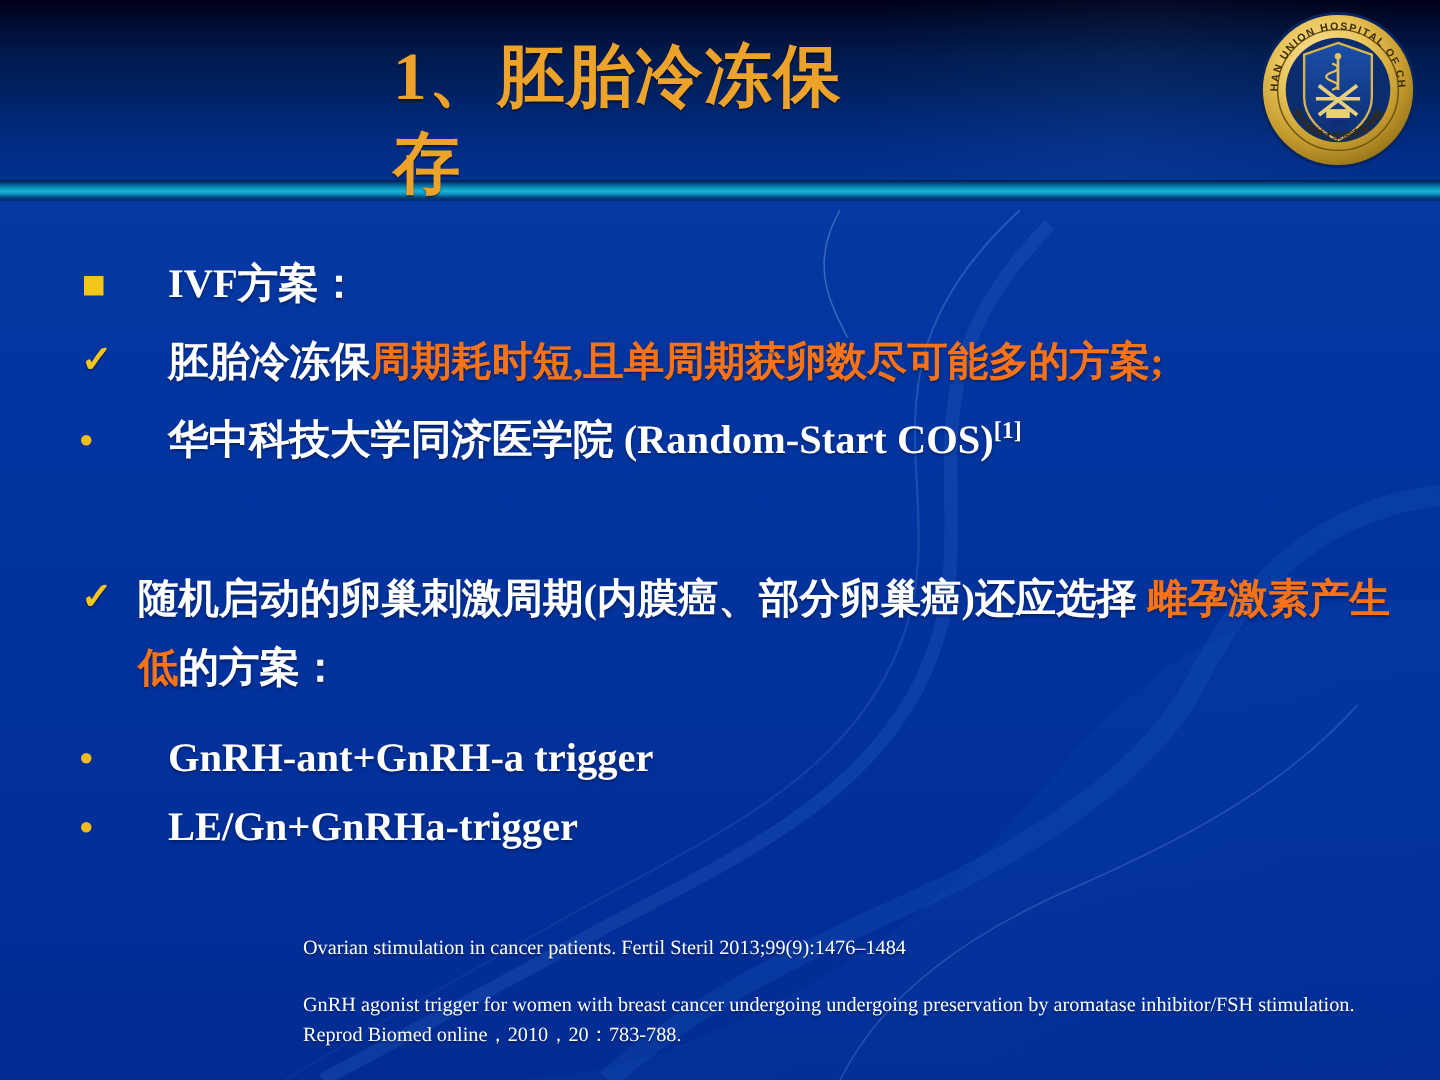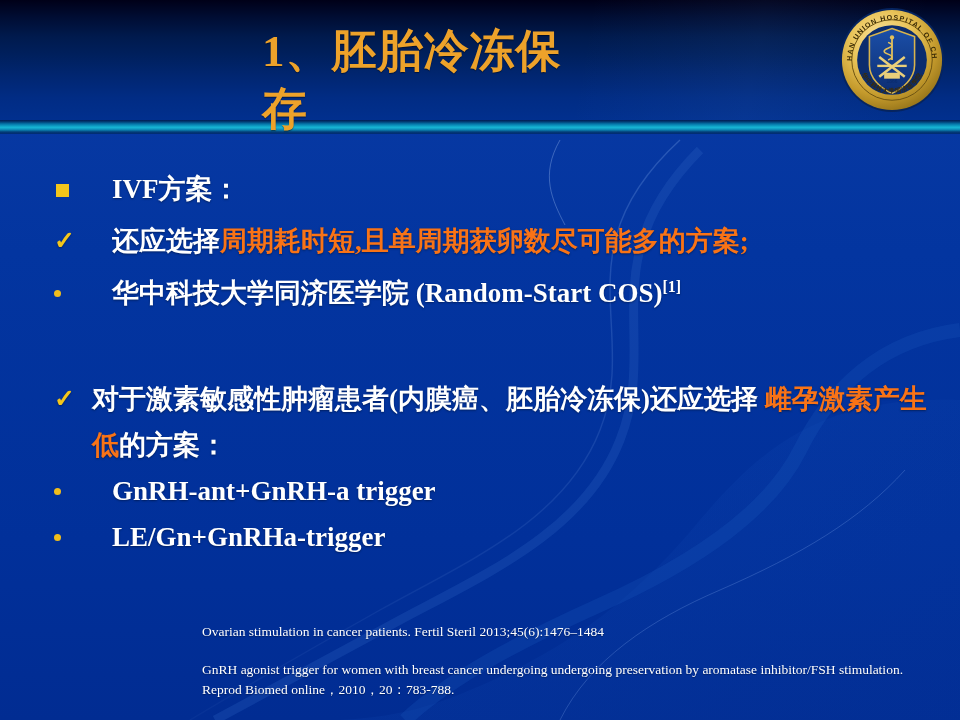--- a/index.html
+++ b/index.html
@@ -152,21 +152,21 @@
   .sup {
     font-size: 16px;
     vertical-align: super;
     line-height: 0;
   }
 
   .r1 { margin-top: 26px; }
   .r2 { margin-top: 6px; }
   .r3 { margin-top: 6px; }
   .r4 { margin-top: 60px; }
-  .r5 { margin-top: 0; }
+  .r5 { margin-top: 14px; }
   .r6 { margin-top: 0px; }
 
   .row.indent2 {
     padding-left: 92px;
   }
   .row.latin {
     font-size: 27px;
     letter-spacing: 0px;
   }
 
@@ -259,46 +259,46 @@
 
   <div class="content">
 
     <div class="row r1">
       <span class="marker sq"><i></i></span>
       <span>IVF方案：</span>
     </div>
 
     <div class="row r2">
       <span class="marker ck">✓</span>
-      <span>还应选择</span><span class="hl">周期耗时短,且单周期获卵数尽可能多的方案;</span>
+      <span>胚胎冷冻保</span><span class="hl">周期耗时短,且单周期获卵数尽可能多的方案;</span>
     </div>
 
     <div class="row r3">
       <span class="marker dot"><i></i></span>
       <span>华中科技大学同济医学院 (Random-Start COS)</span><span class="sup">[1]</span>
     </div>
 
     <div class="row r4 indent2">
       <span class="marker ck">✓</span>
-      <span>对于激素敏感性肿瘤患者(内膜癌、胚胎冷冻保)还应选择 </span><span class="hl">雌孕激素产生低</span><span>的方案：</span>
+      <span>随机启动的卵巢刺激周期(内膜癌、部分卵巢癌)还应选择 </span><span class="hl">雌孕激素产生低</span><span>的方案：</span>
     </div>
 
     <div class="row r5 latin">
       <span class="marker dot"><i></i></span>
       <span>GnRH-ant+GnRH-a trigger</span>
     </div>
 
     <div class="row r6 latin">
       <span class="marker dot"><i></i></span>
       <span>LE/Gn+GnRHa-trigger</span>
     </div>
 
   </div>
 
   <div class="footnotes">
-    <div class="fn1">Ovarian stimulation in cancer patients. Fertil Steril 2013;45(6):1476–1484</div>
+    <div class="fn1">Ovarian stimulation in cancer patients. Fertil Steril 2013;99(9):1476–1484</div>
     <div class="fn2">
       <span>GnRH agonist trigger for women with breast cancer undergoing undergoing preservation by aromatase inhibitor/FSH</span>
       <span>stimulation. Reprod Biomed online，2010，20：783-788.</span>
     </div>
   </div>
 
 </div>
 
 </body></html>

